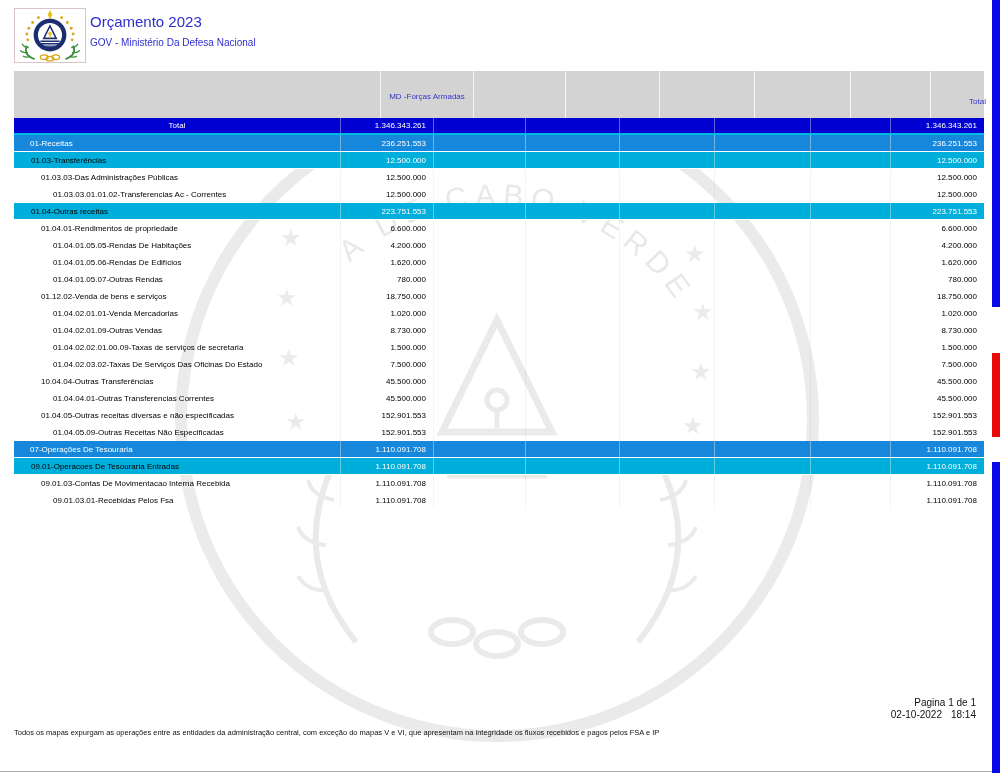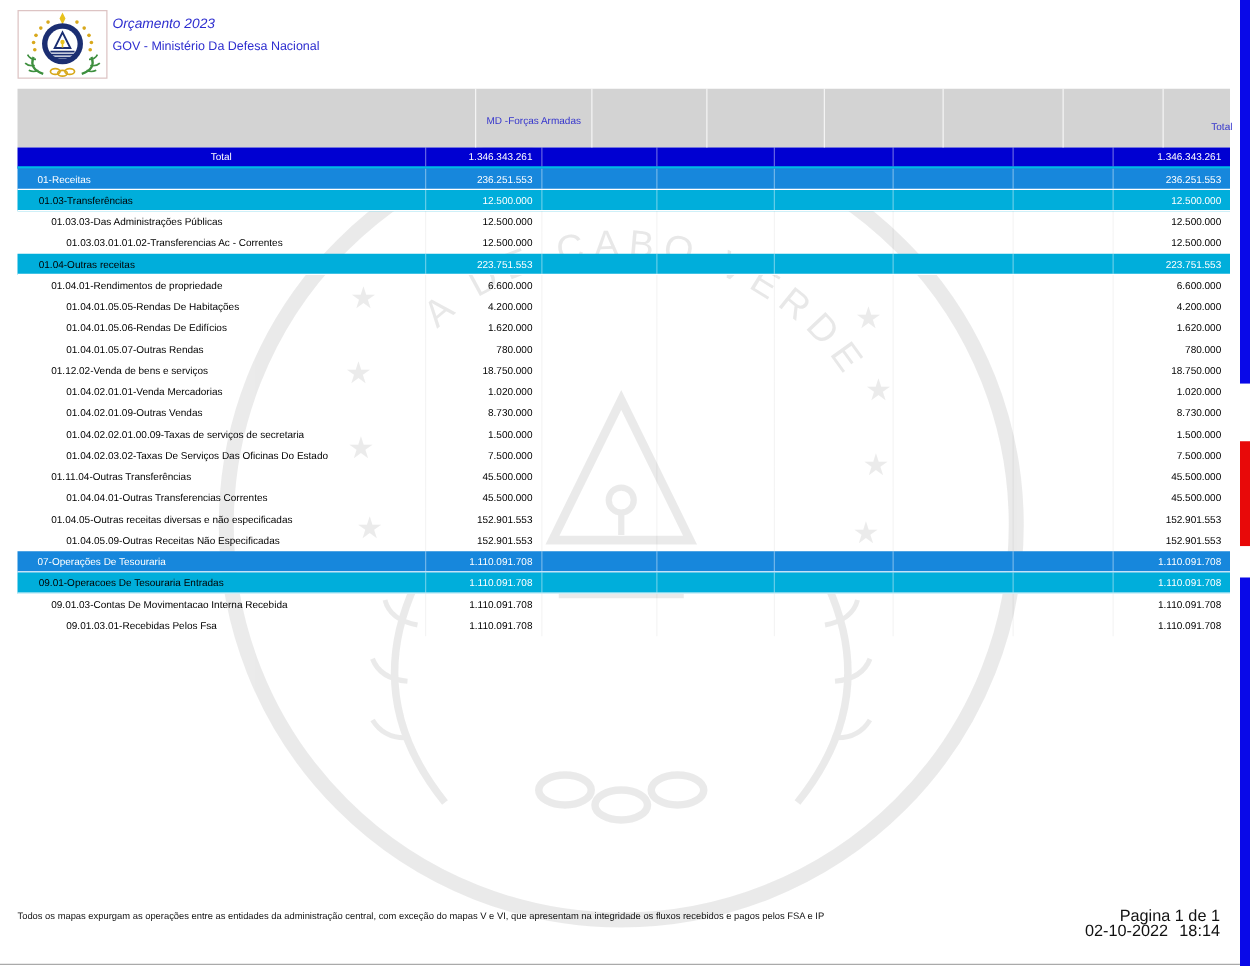--- a/index.html
+++ b/index.html
@@ -7,21 +7,21 @@
   body { font-family: "Liberation Sans", sans-serif; }
   .page { position:relative; width:1000px; height:773px; background:#fff; overflow:hidden; }
 
   
   .wm { position:absolute; left:0; top:0; width:1000px; height:773px; z-index:0; }
 
   
   .logo-box { position:absolute; left:14px; top:8px; width:72px; height:55px;
               background:#fff; border:1px solid #ddc4c4; z-index:2; }
   .titles { position:absolute; left:90px; top:13px; z-index:2; }
-  .t-budget { font-size:11px; color:var(--c-title); margin-bottom:7px;font-style:italic; }
+  .t-budget { font-size:15px; color:var(--c-title); margin-bottom:7px; }
   .t-map    { font-size:13px; color:var(--c-title); margin-bottom:5px; }
   .t-entity { font-size:10px; color:var(--c-title); }
 
   
   .flagbar { position:absolute; right:0; top:0; width:8px; height:773px; z-index:3; }
   .flagbar div { width:8px; }
   .fb-b1 { height:307px; background:var(--c-flag-blue); }
   .fb-w1 { height:46px;  background:#fff; }
   .fb-r  { height:84px;  background:var(--c-flag-red); }
   .fb-w2 { height:25px;  background:#fff; }
@@ -50,22 +50,22 @@
   .row-cyan  { background:var(--c-group); color:#000; border-bottom:1px solid #fff; }
   .row-cyan .val { color:#fff; }
   .row-plain { background:transparent; color:#000; }
   .row-grand .cell + .cell, .row-blue .cell + .cell, .row-cyan .cell + .cell
     { border-left:1px solid rgba(255,255,255,.38); }
   .row-plain .cell + .cell { border-left:1px solid rgba(0,0,0,.045); }
 
   
   .footer-note { position:absolute; left:14px; top:727px; width:772px;
                  font-size:7.5px; line-height:12px; color:#111; z-index:2; }
-  .page-info { position:absolute; right:24px; top:727px; text-align:right;
-               font-size:13px; line-height:12px; color:#111; z-index:2; }
+  .page-info { position:absolute; right:24px; top:697px; text-align:right;
+               font-size:10px; line-height:12px; color:#111; z-index:2; }
   .page-info .dt span + span { margin-left:9px; }
   .bottom-line { position:absolute; left:0; bottom:1px; width:1000px; height:1px;
                  background:#aaa; z-index:2; }
 </style>
 </head>
 <body>
 
 <div class="page">
 
   <svg class="wm" viewBox="0 0 1000 773" aria-hidden="true">
@@ -299,21 +299,21 @@
           <div class="cell name">01.04.02.03.02-Taxas De Serviços Das Oficinas Do Estado</div>
           <div class="cell val">7.500.000</div>
           <div class="cell"></div>
           <div class="cell"></div>
           <div class="cell"></div>
           <div class="cell"></div>
           <div class="cell"></div>
           <div class="cell val">7.500.000</div>
         </div>
         <div class="grid row row-plain lv2">
-          <div class="cell name">01.11.04-Outras Transferências</div>
+          <div class="cell name">10.04.04-Outras Transferências</div>
           <div class="cell val">45.500.000</div>
           <div class="cell"></div>
           <div class="cell"></div>
           <div class="cell"></div>
           <div class="cell"></div>
           <div class="cell"></div>
           <div class="cell val">45.500.000</div>
         </div>
         <div class="grid row row-plain lv3">
           <div class="cell name">01.04.04.01-Outras Transferencias Correntes</div>

